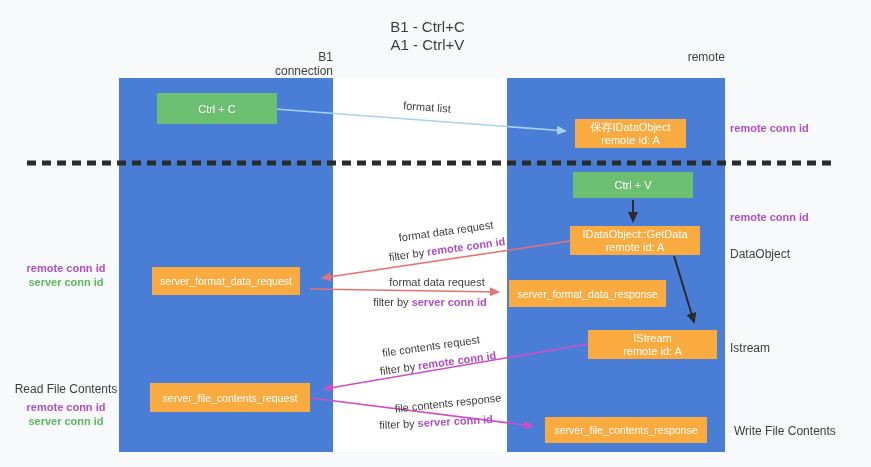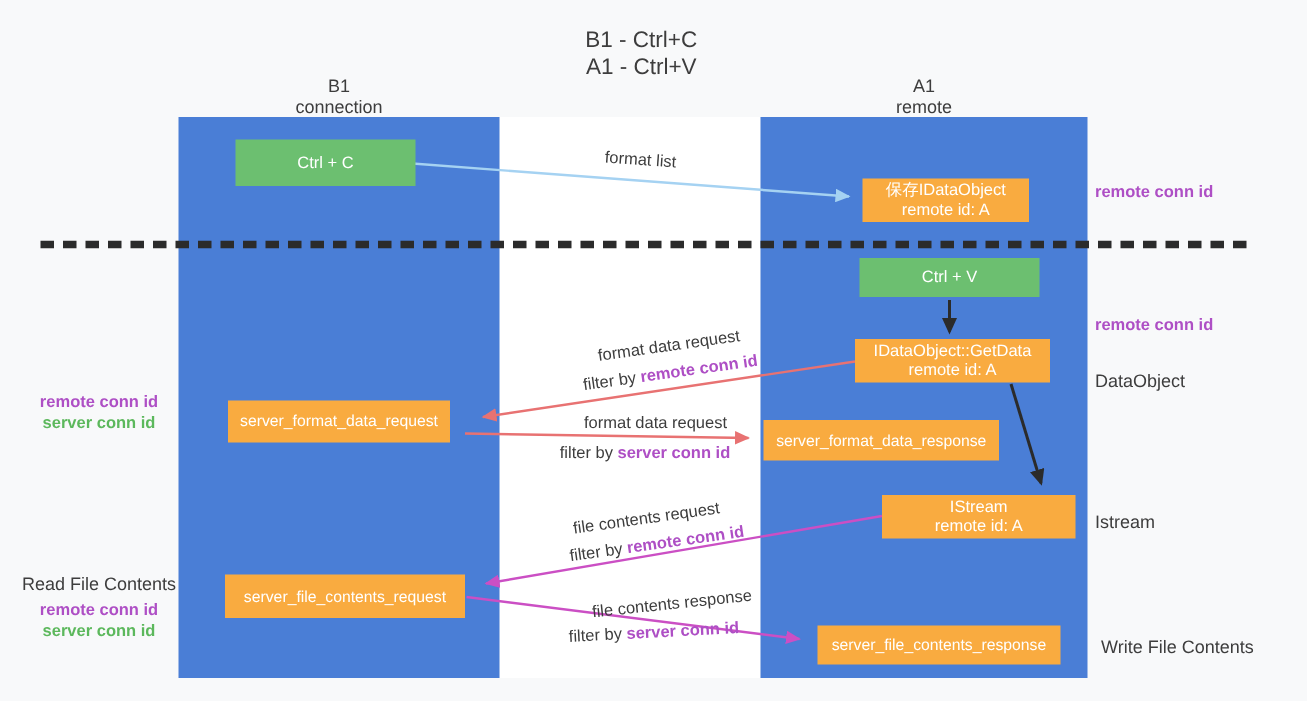--- a/index.html
+++ b/index.html
@@ -13,21 +13,21 @@
   .canvas{position:relative;width:871px;height:467px;background:var(--bg);overflow:hidden;}
 
   .title{position:absolute;left:0;top:18px;width:777px;box-sizing:border-box;padding-left:20px;
          text-align:center;font-size:15px;line-height:18px;color:var(--text-dark);z-index:5;margin-left:29px;}
 
   .lane{position:absolute;left:333px;top:78px;width:174px;height:374px;background:var(--lane-white);z-index:1;}
   .col{position:absolute;top:78px;height:374px;background:var(--column-blue);z-index:1;}
   .col-left{left:119px;width:214px;}
   .col-right{left:507px;width:218px;}
 
-  .hdr{position:absolute;top:50px;text-align:center;font-size:12px;line-height:14px;color:var(--text-dark);z-index:5;}
+  .hdr{position:absolute;top:50px;text-align:right;font-size:12px;line-height:14px;color:var(--text-dark);z-index:5;}
   .hdr-left{left:119px;width:214px;}
   .hdr-right{left:507px;width:218px;}
 
   svg.overlay{position:absolute;left:0;top:0;z-index:2;}
   .ln{fill:none;}
   .ln-blue{stroke:var(--arrow-blue);stroke-width:1.6;}
   .ln-black{stroke:var(--arrow-black);stroke-width:2;}
   .ln-red{stroke:var(--arrow-red);stroke-width:1.6;}
   .ln-mag{stroke:var(--arrow-magenta);stroke-width:1.6;}
   .dashline{stroke:var(--arrow-black);stroke-width:5;stroke-dasharray:9 6;}
@@ -73,21 +73,20 @@
   <div class="title">
     <div>B1 - Ctrl+C</div>
     <div>A1 - Ctrl+V</div>
   </div>
 
   <div class="hdr hdr-left">
     <div>B1</div>
     <div>connection</div>
   </div>
   <div class="hdr hdr-right">
-    <div>A1</div>
     <div>remote</div>
   </div>
 
   <div class="lane"></div>
   <div class="col col-left"></div>
   <div class="col col-right"></div>
 
   <svg class="overlay" width="871" height="467">
     <defs>
       <marker id="mblue" markerUnits="userSpaceOnUse" markerWidth="11" markerHeight="9" refX="9" refY="4.5" orient="auto">

